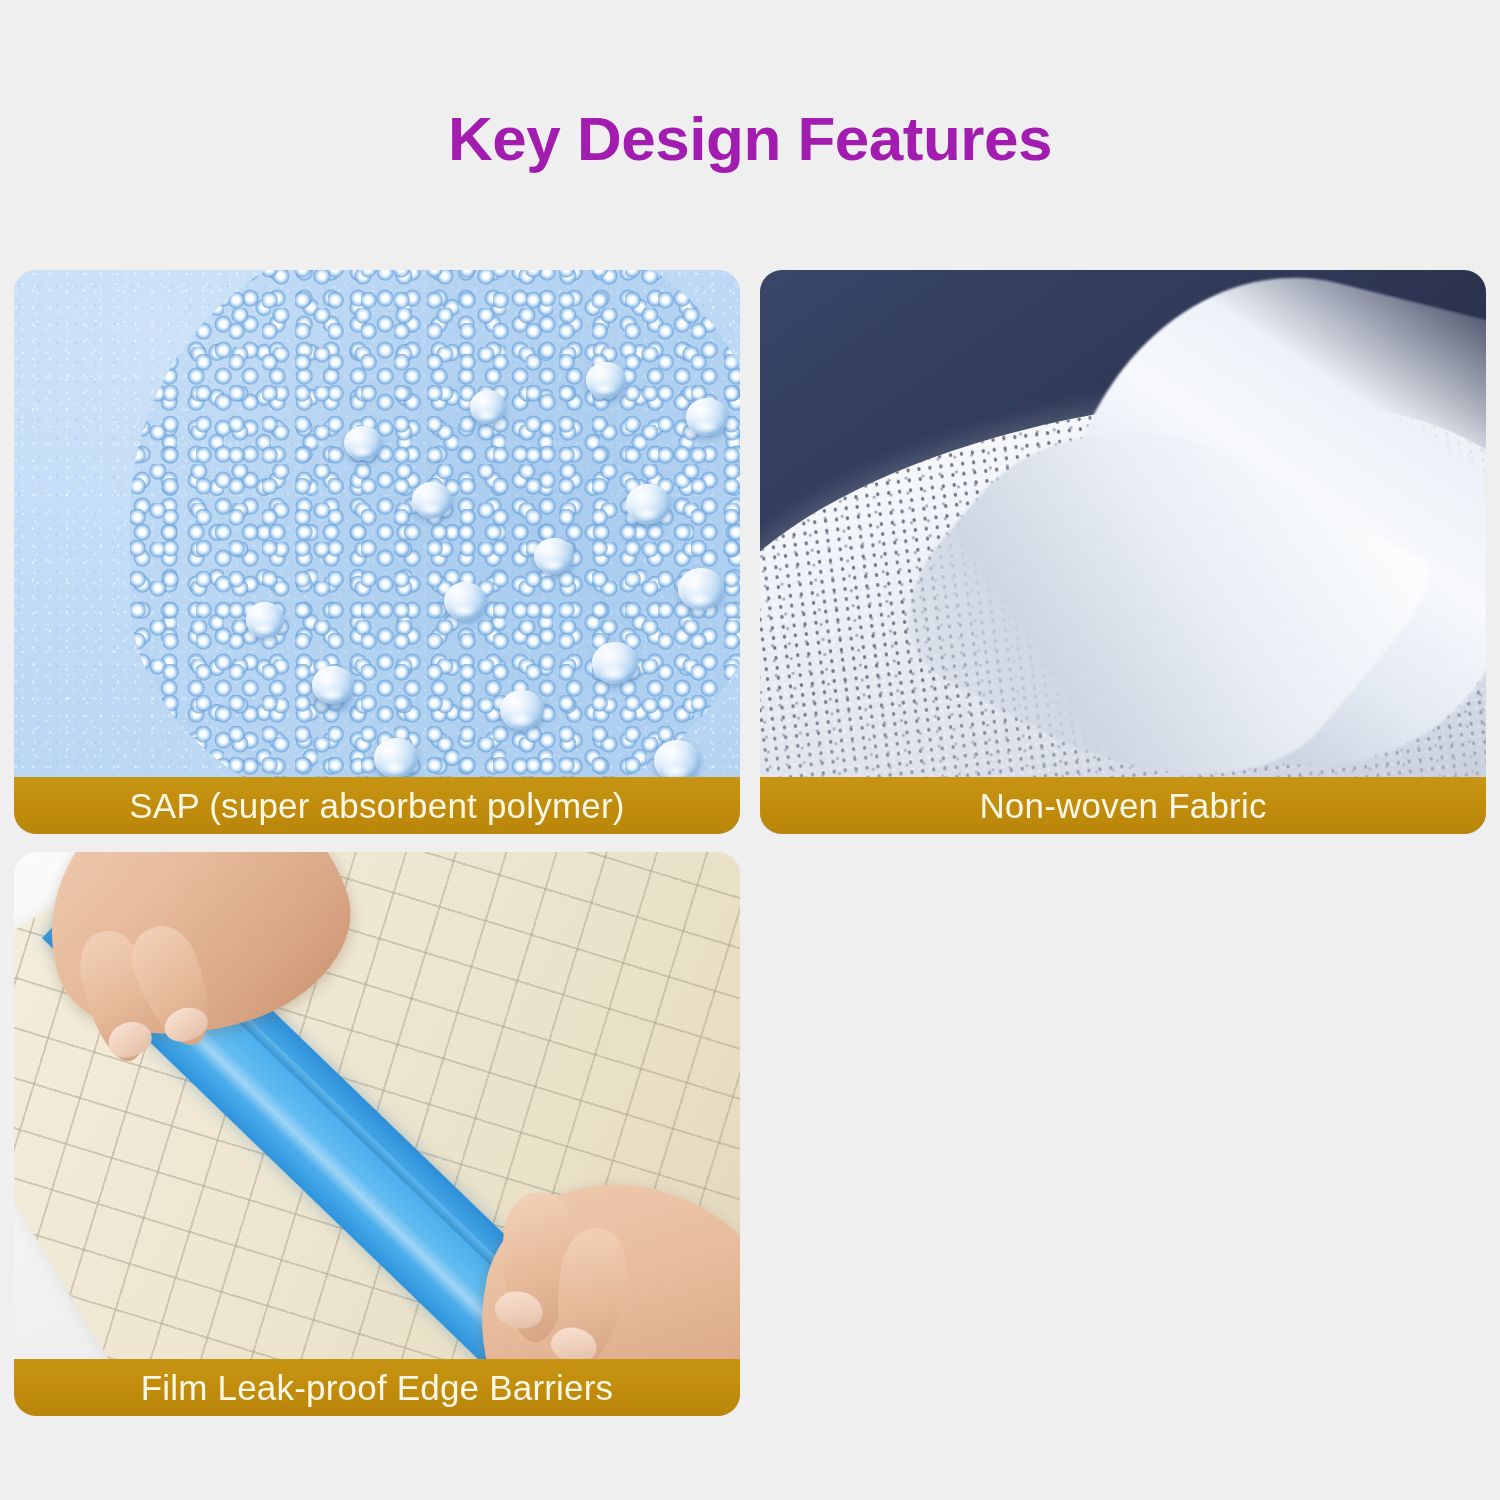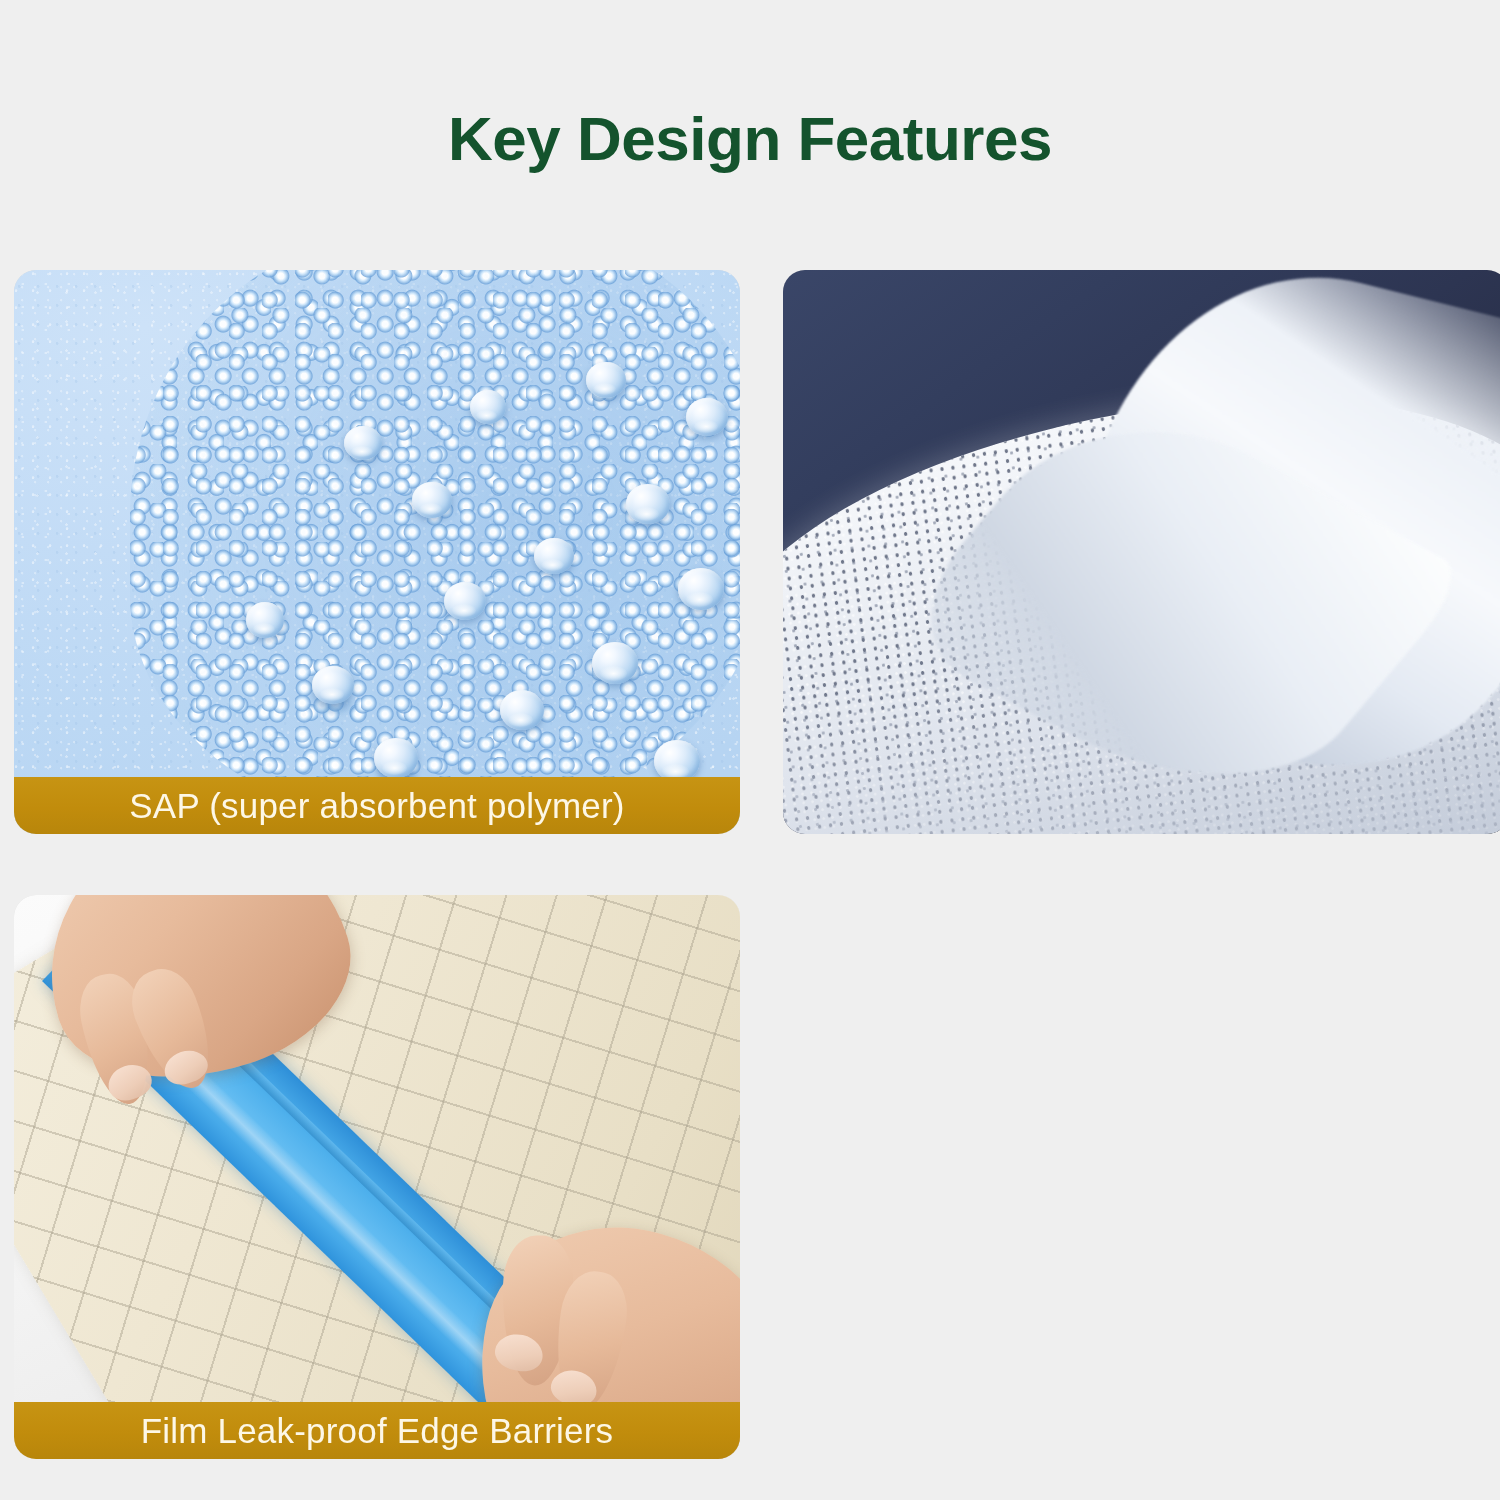--- a/index.html
+++ b/index.html
@@ -17,38 +17,37 @@
 
   
   .page-title {
     position: absolute;
     top: 108px;
     left: 0;
     width: 1500px;
     text-align: center;
     font-size: 62px;
     font-weight: bold;
-    color: #14532d;
+    color: #a21caf;
     letter-spacing: -0.5px;
     line-height: 1;
   }
 
   
   .feature-grid {
     position: absolute;
     top: 270px;
     left: 14px;
     width: 1472px;
     height: 1164px;
     display: grid;
     grid-template-columns: 726px 726px;
     grid-template-rows: 582px 582px;
     column-gap: 20px;
     row-gap: 0px;
-    gap: 43px;
   }
 
   .feature-card {
     position: relative;
     width: 726px;
     height: 564px;
     border-radius: 22px;
     overflow: hidden;
     background: #d8d8d8;
   }
@@ -434,20 +433,23 @@
     <div class="card-photo">
       <div class="nwf-bg"></div>
       <div class="nwf-shadow"></div>
       <div class="nwf-sheet">
         <div class="nwf-perf"></div>
       </div>
       <div class="nwf-curl"></div>
       <div class="nwf-curl-edge"></div>
     </div>
 
+    <div class="caption-bar">
+      <span class="caption-text">Non-woven Fabric</span>
+    </div>
   </div>
 
 
   <div class="feature-card">
     <div class="card-photo">
       <div class="eb-bg"></div>
       <div class="eb-wall-shadow"></div>
 
       <div class="eb-pad">
         <div class="eb-pad-quilt"></div>

